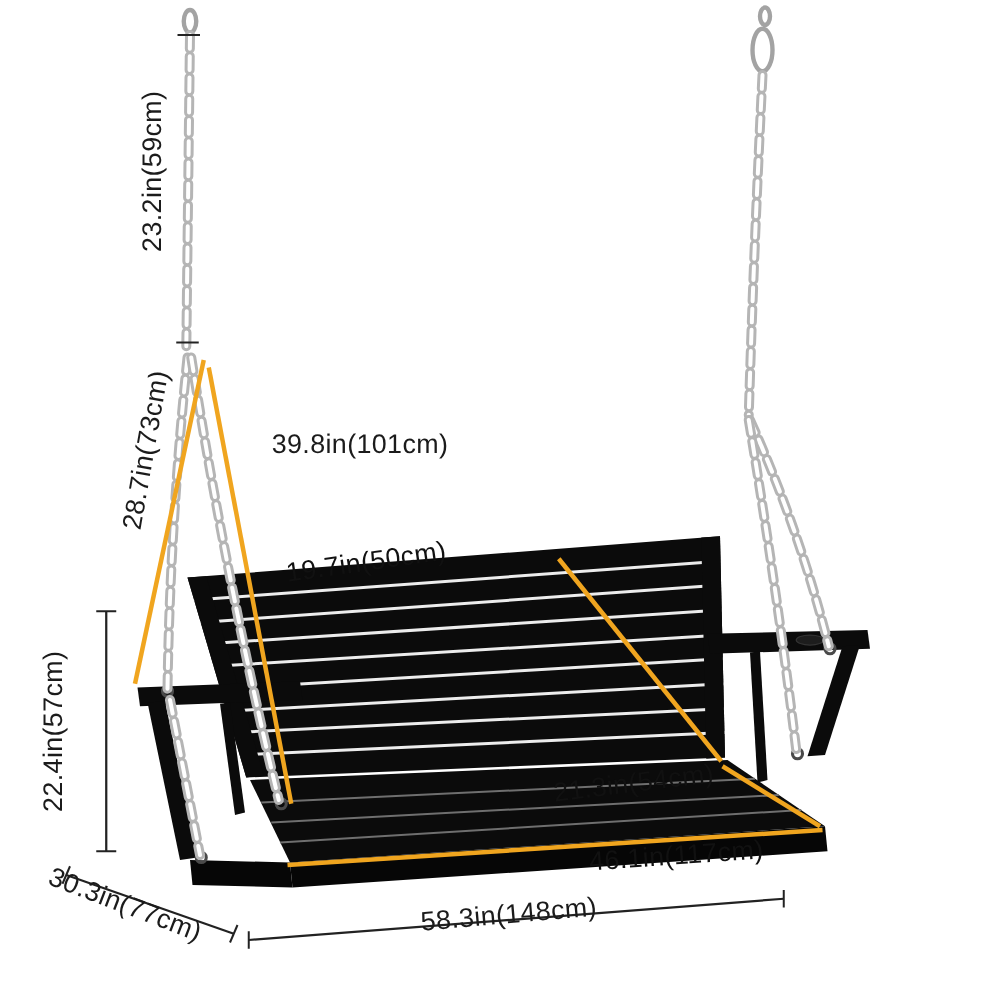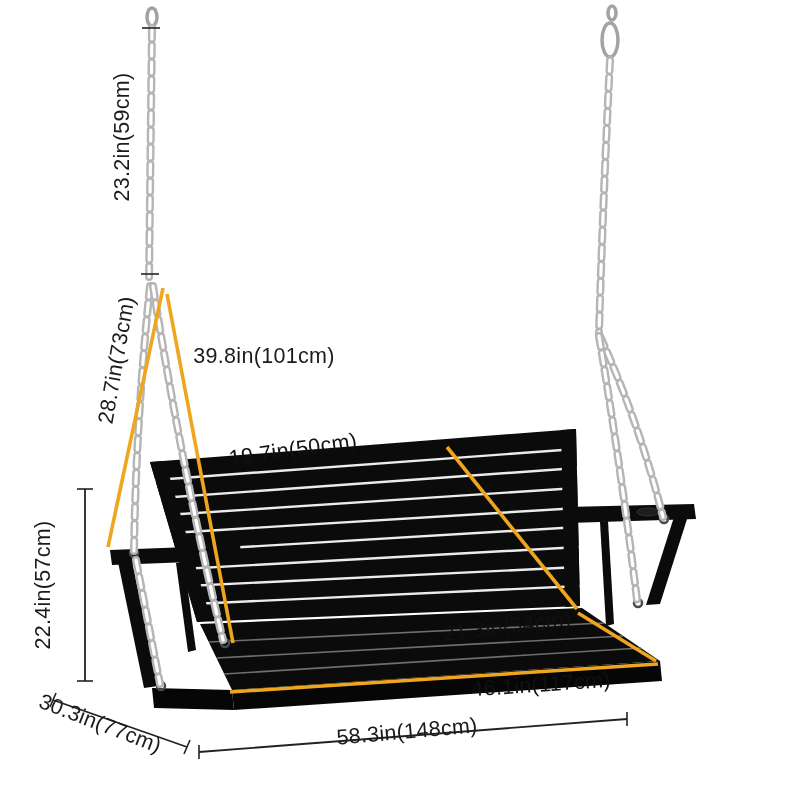--- a/index.html
+++ b/index.html
@@ -148,21 +148,21 @@
         <line class="btick" x1="199" y1="745" x2="199" y2="759"></line>
         <line class="btick" x1="627" y1="712" x2="627" y2="726"></line>
       </g>
     </g>
   </svg>
 
   <div class="dim-label" style="left:122px; top:137px; transform:translate(-50%,-50%) rotate(-90deg);">23.2in(59cm)</div>
 
   <div class="dim-label" style="left:117px; top:360px; transform:translate(-50%,-50%) rotate(-80deg);">28.7in(73cm)</div>
 
-  <div class="dim-label" style="left:264px; top:356px; transform:translate(-50%,-50%);">39.8in(101cm)</div>
+  <div class="dim-label" style="left:288px; top:356px; transform:translate(-50%,-50%);">39.8in(101cm)</div>
 
   <div class="dim-label" style="left:293px; top:450px; transform:translate(-50%,-50%) rotate(-8deg); color:#111;">19.7in(50cm)</div>
 
   <div class="dim-label" style="left:43px; top:585px; transform:translate(-50%,-50%) rotate(-90deg);">22.4in(57cm)</div>
 
   <div class="dim-label" style="left:507px; top:627px; transform:translate(-50%,-50%) rotate(-7deg); color:#111;">21.3in(54cm)</div>
 
   <div class="dim-label" style="left:541px; top:685px; transform:translate(-50%,-50%) rotate(-4deg); color:#111;">46.1in(117cm)</div>
 
   <div class="dim-label" style="left:100px; top:724px; transform:translate(-50%,-50%) rotate(21deg);">30.3in(77cm)</div>

